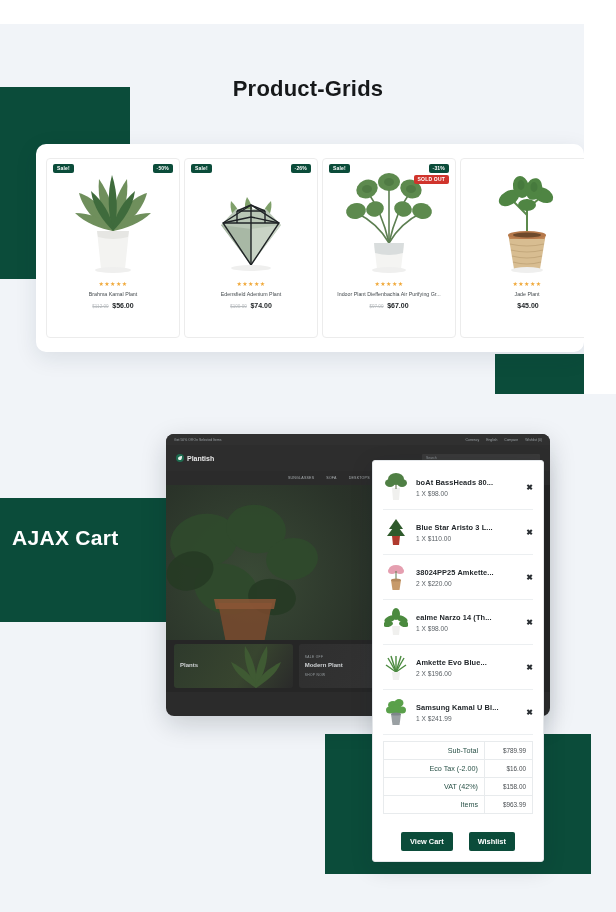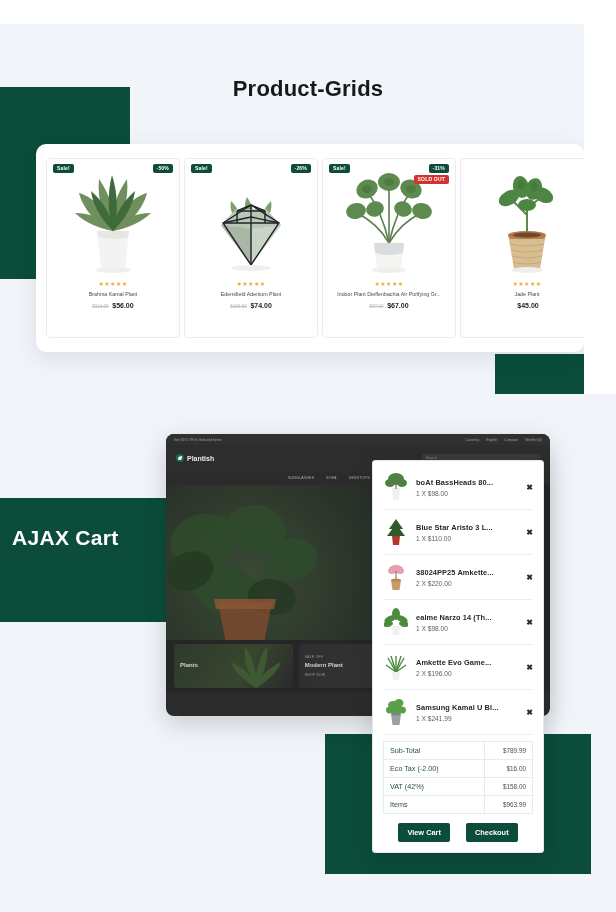--- a/index.html
+++ b/index.html
@@ -299,28 +299,28 @@
   }
 
   .totals { width: 100%; border-collapse: collapse; margin-top: 6px; }
   .totals tr { border: 1px solid #e8ebed; }
   .totals td {
     border: 1px solid #e8ebed;
     padding: 4px 6px;
     font-size: 7.2px;
     color: #2a5248;
   }
-  .totals td.label { text-align: left; font-weight: 400; }
+  .totals td.label { text-align: right; font-weight: 400; }
   .totals td.value { text-align: right; width: 48px; color: #4a4f53; font-size: 6.4px; }
 
   .cart-actions {
     display: flex;
     justify-content: center;
     gap: 16px;
-    margin-top: 9px;
+    margin-top: 18px;
   }
   .btn {
     background: #0b4c3a;
     color: #fff;
     font-size: 7.4px;
     font-weight: 700;
     padding: 5px 9px;
     border: 0;
     border-radius: 2px;
     cursor: pointer;
@@ -687,21 +687,21 @@
               <path d="M12 20 L12 4"></path>
             <path d="M12 20 L2 13"></path>
               <path d="M12 20 L22 13"></path>
             <path d="M12 20 L7 4"></path>
               <path d="M12 20 L17 4"></path>
           </g>
           <path d="M8 20 L16 20 L15 28 L9 28 Z" fill="#f0f0ee"></path>
         </svg>
       </div>
       <div class="ci-body">
-        <div class="ci-name">Amkette Evo Game...</div>
+        <div class="ci-name">Amkette Evo Blue...</div>
         <div class="ci-qty">2 X $196.00</div>
       </div>
       <div class="ci-remove">✖</div>
     </div>
 
     <div class="cart-item">
       <div class="ci-thumb">
         <svg width="24" height="30" viewBox="0 0 24 30" aria-hidden="true">
           <g fill="#5aa04a">
             <ellipse cx="9" cy="8" rx="5" ry="4"></ellipse>
@@ -737,16 +737,16 @@
       </tr>
       <tr>
         <td class="label">Items</td>
         <td class="value">$963.99</td>
       </tr>
     </tbody>
       </table>
 
     <div class="cart-actions">
       <button class="btn">View Cart</button>
-      <button class="btn">Checkout</button>
+      <button class="btn">Wishlist</button>
     </div>
   </div>
 </div>
 
 </body></html>

